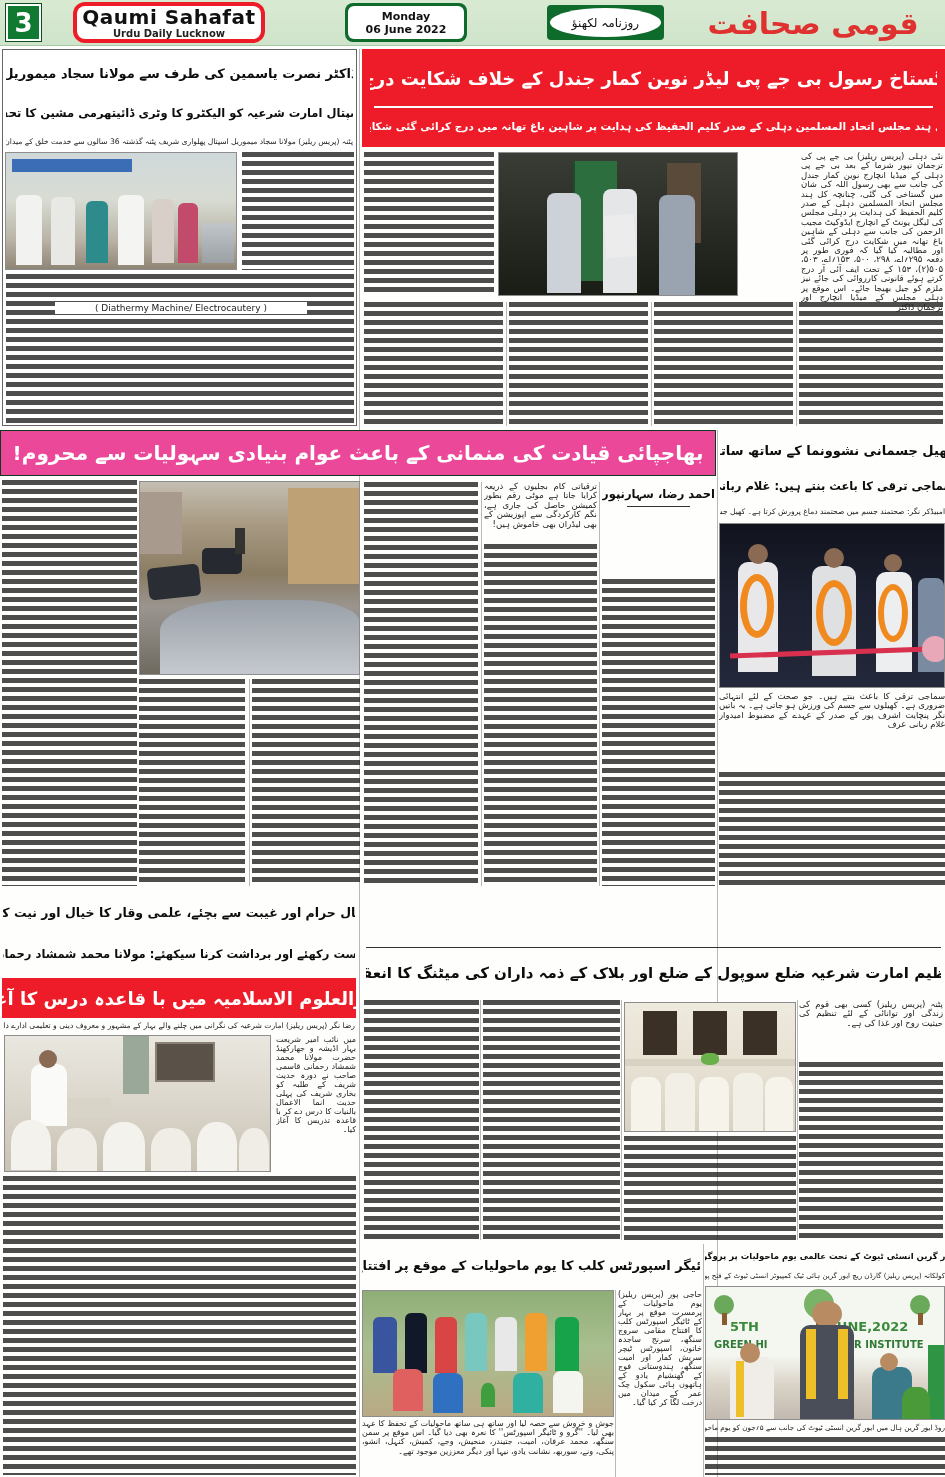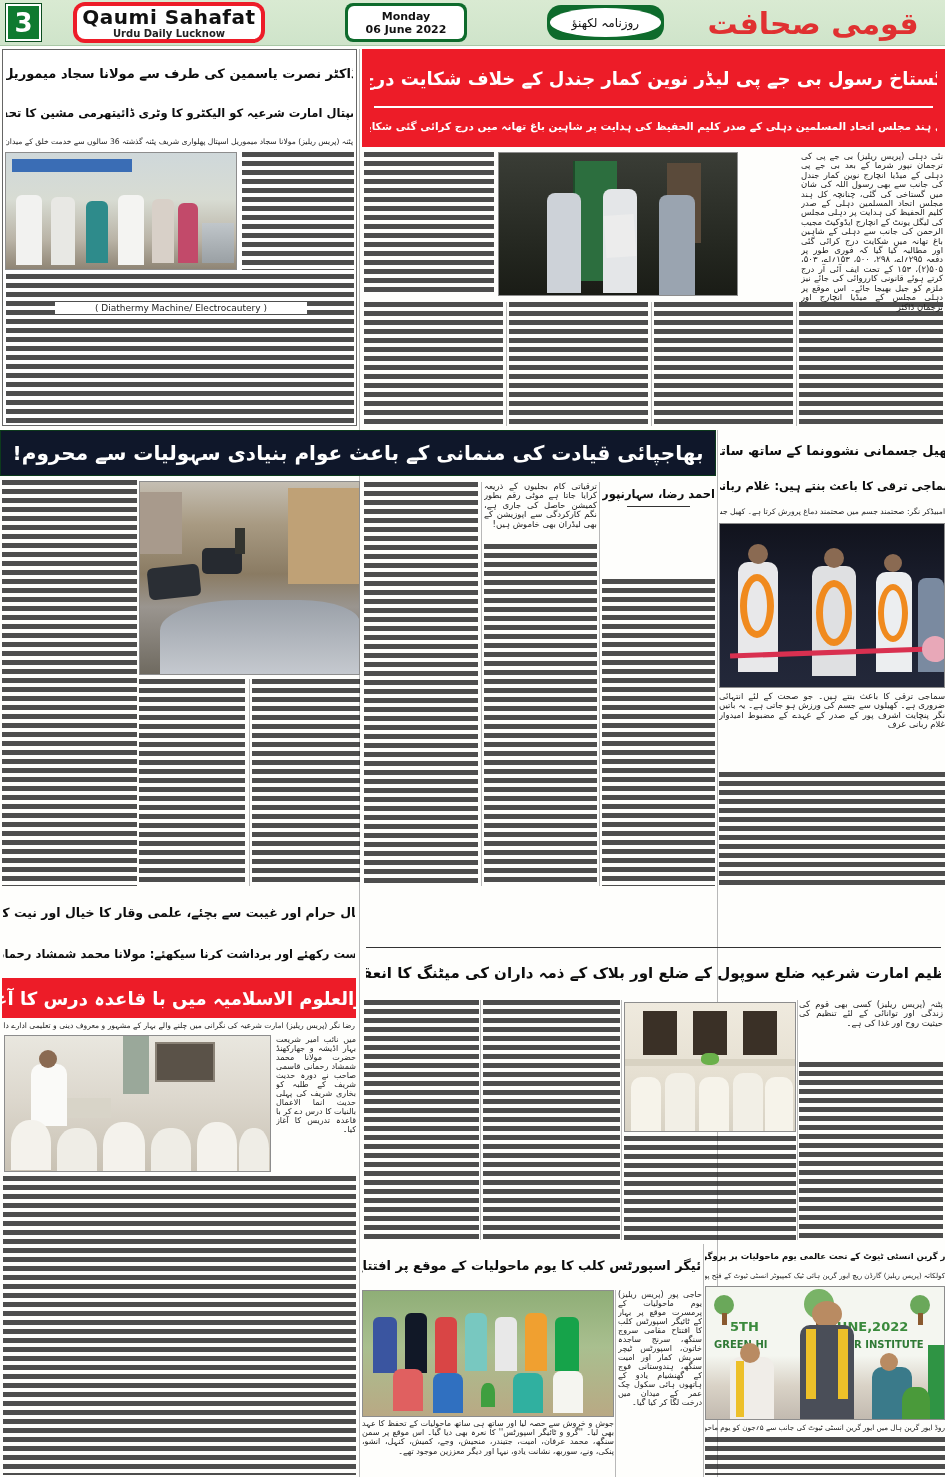--- a/index.html
+++ b/index.html
@@ -18,42 +18,42 @@
   .ring{position:absolute;border-radius:50%;background:transparent;}
   
   #header{background:linear-gradient(#d9ead2,#cfe4ca);border-bottom:1px solid #a9c8a6;}
   .greenbox{background:#0f7a30;border:1px solid #0a4d1e;box-shadow:inset 0 0 0 2px #ffffff;
             color:#ffffff;font-weight:bold;display:flex;align-items:center;justify-content:center;}
   .redframe{background:#ed1c28;border-radius:12px;padding:4px;}
   .whiteinner{background:#ffffff;border-radius:8px;width:100%;height:100%;
               display:flex;flex-direction:column;align-items:center;justify-content:center;}
   .greenframe{background:#0e6b2c;border-radius:8px;padding:3px;}
   .redband{background:#ed1c28;}
-  .greenband{background:#0f172a;}
+  .greenband{background:#ec4899;}
 </style>
 </head>
 <body>
 
 <div id="page">
 
   <div id="header" class="abs" style="left:0;top:0;width:945px;height:46px;">
     <div class="abs greenbox" style="left:5px;top:3px;width:37px;height:39px;font-size:26px;">3</div>
     <div class="abs redframe" style="left:73px;top:2px;width:192px;height:41px;">
       <div class="whiteinner">
         <div style="font-size:20px;font-weight:800;letter-spacing:.5px;color:#111;line-height:21px;">Qaumi Sahafat</div>
         <div style="font-size:10px;font-weight:bold;color:#222;line-height:11px;">Urdu Daily Lucknow</div>
       </div>
     </div>
     <div class="abs greenframe" style="left:345px;top:3px;width:122px;height:39px;">
       <div class="whiteinner" style="border-radius:6px;">
         <div style="font-size:11px;font-weight:bold;color:#111;line-height:13px;">Monday</div>
         <div style="font-size:11px;font-weight:bold;color:#111;line-height:13px;">06 June 2022</div>
       </div>
     </div>
-    <div class="abs greenframe" style="left:547px;top:5px;width:117px;height:35px;border-radius:14px;">
+    <div class="abs greenframe" style="left:547px;top:5px;width:117px;height:35px;border-radius:4px;">
       <div class="whiteinner u" style="border-radius:50%;" dir="rtl">
         <div style="font-size:12px;color:#111;">روزنامہ لکھنؤ</div>
       </div>
     </div>
     <div class="abs u" dir="rtl" style="left:688px;top:2px;width:250px;height:42px;display:flex;align-items:center;justify-content:center;font-size:30px;font-weight:bold;color:#e03131;">قومی صحافت</div>
   </div>
 
   <div class="abs vr" style="left:359px;top:49px;height:1428px;"></div>
   <div class="abs vr" style="left:717px;top:430px;height:1047px;"></div>
 

